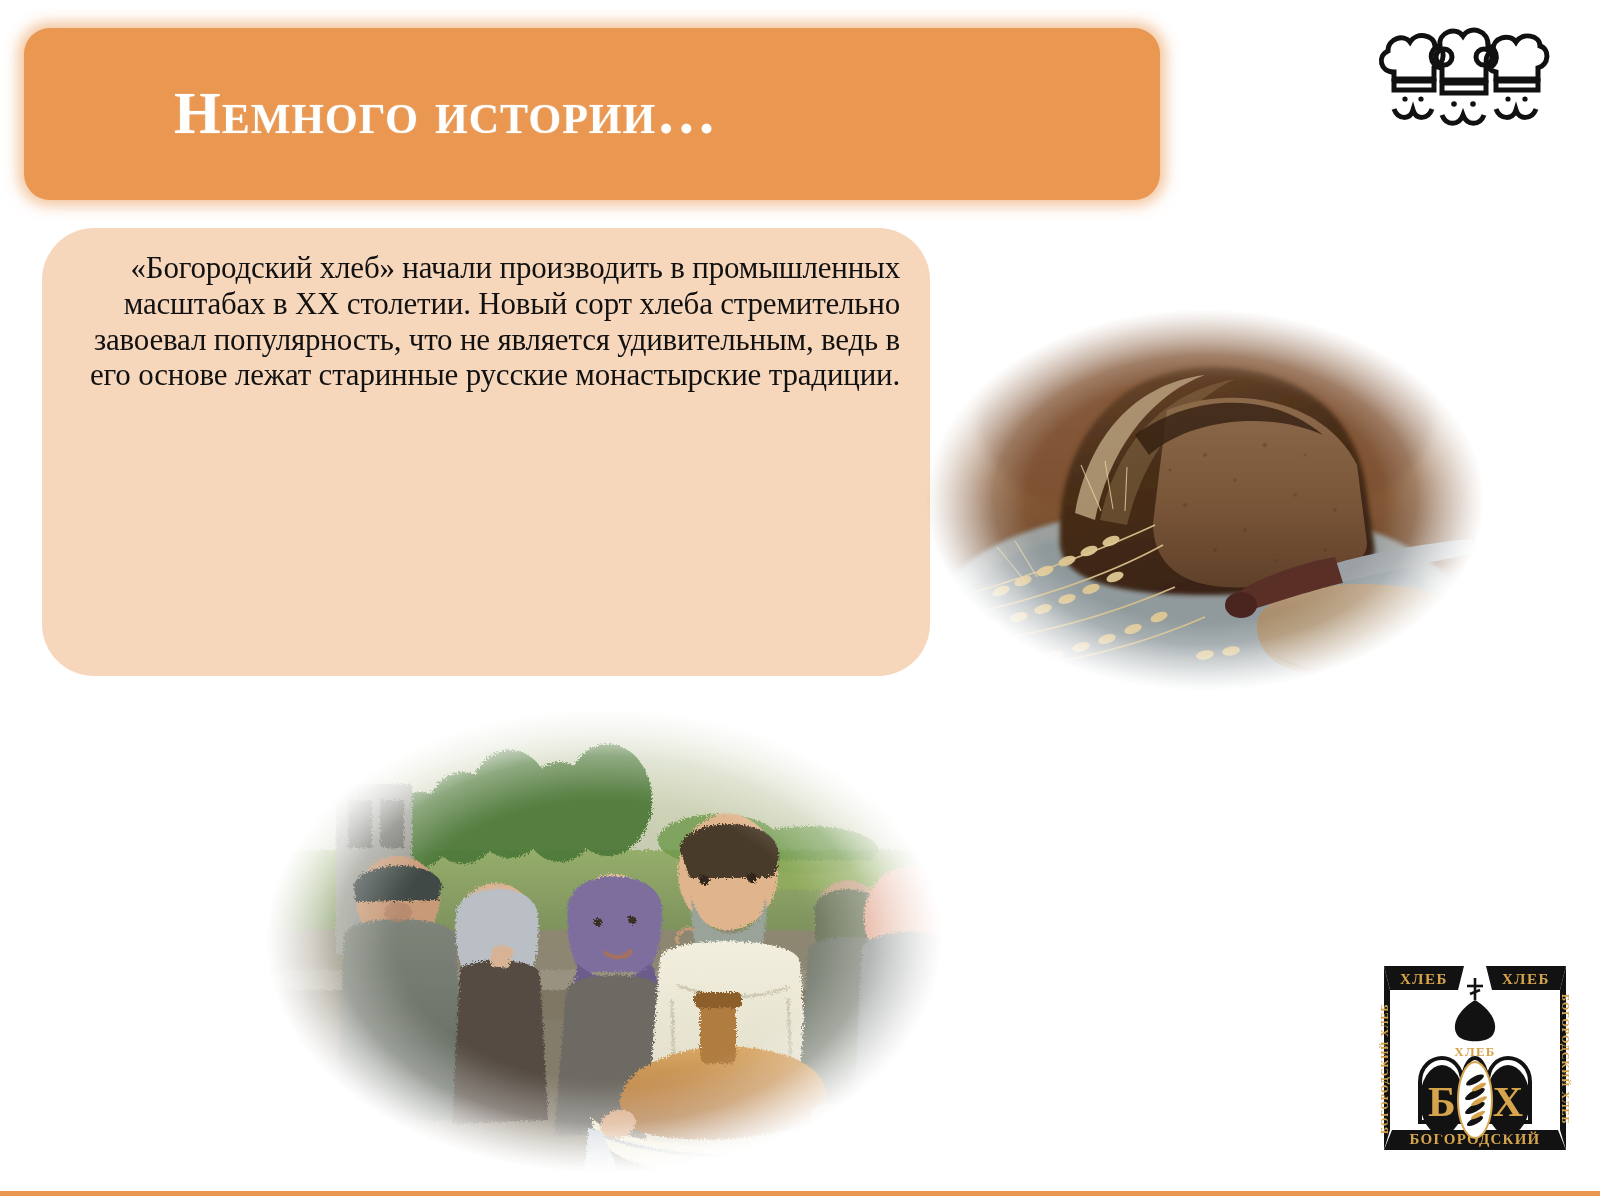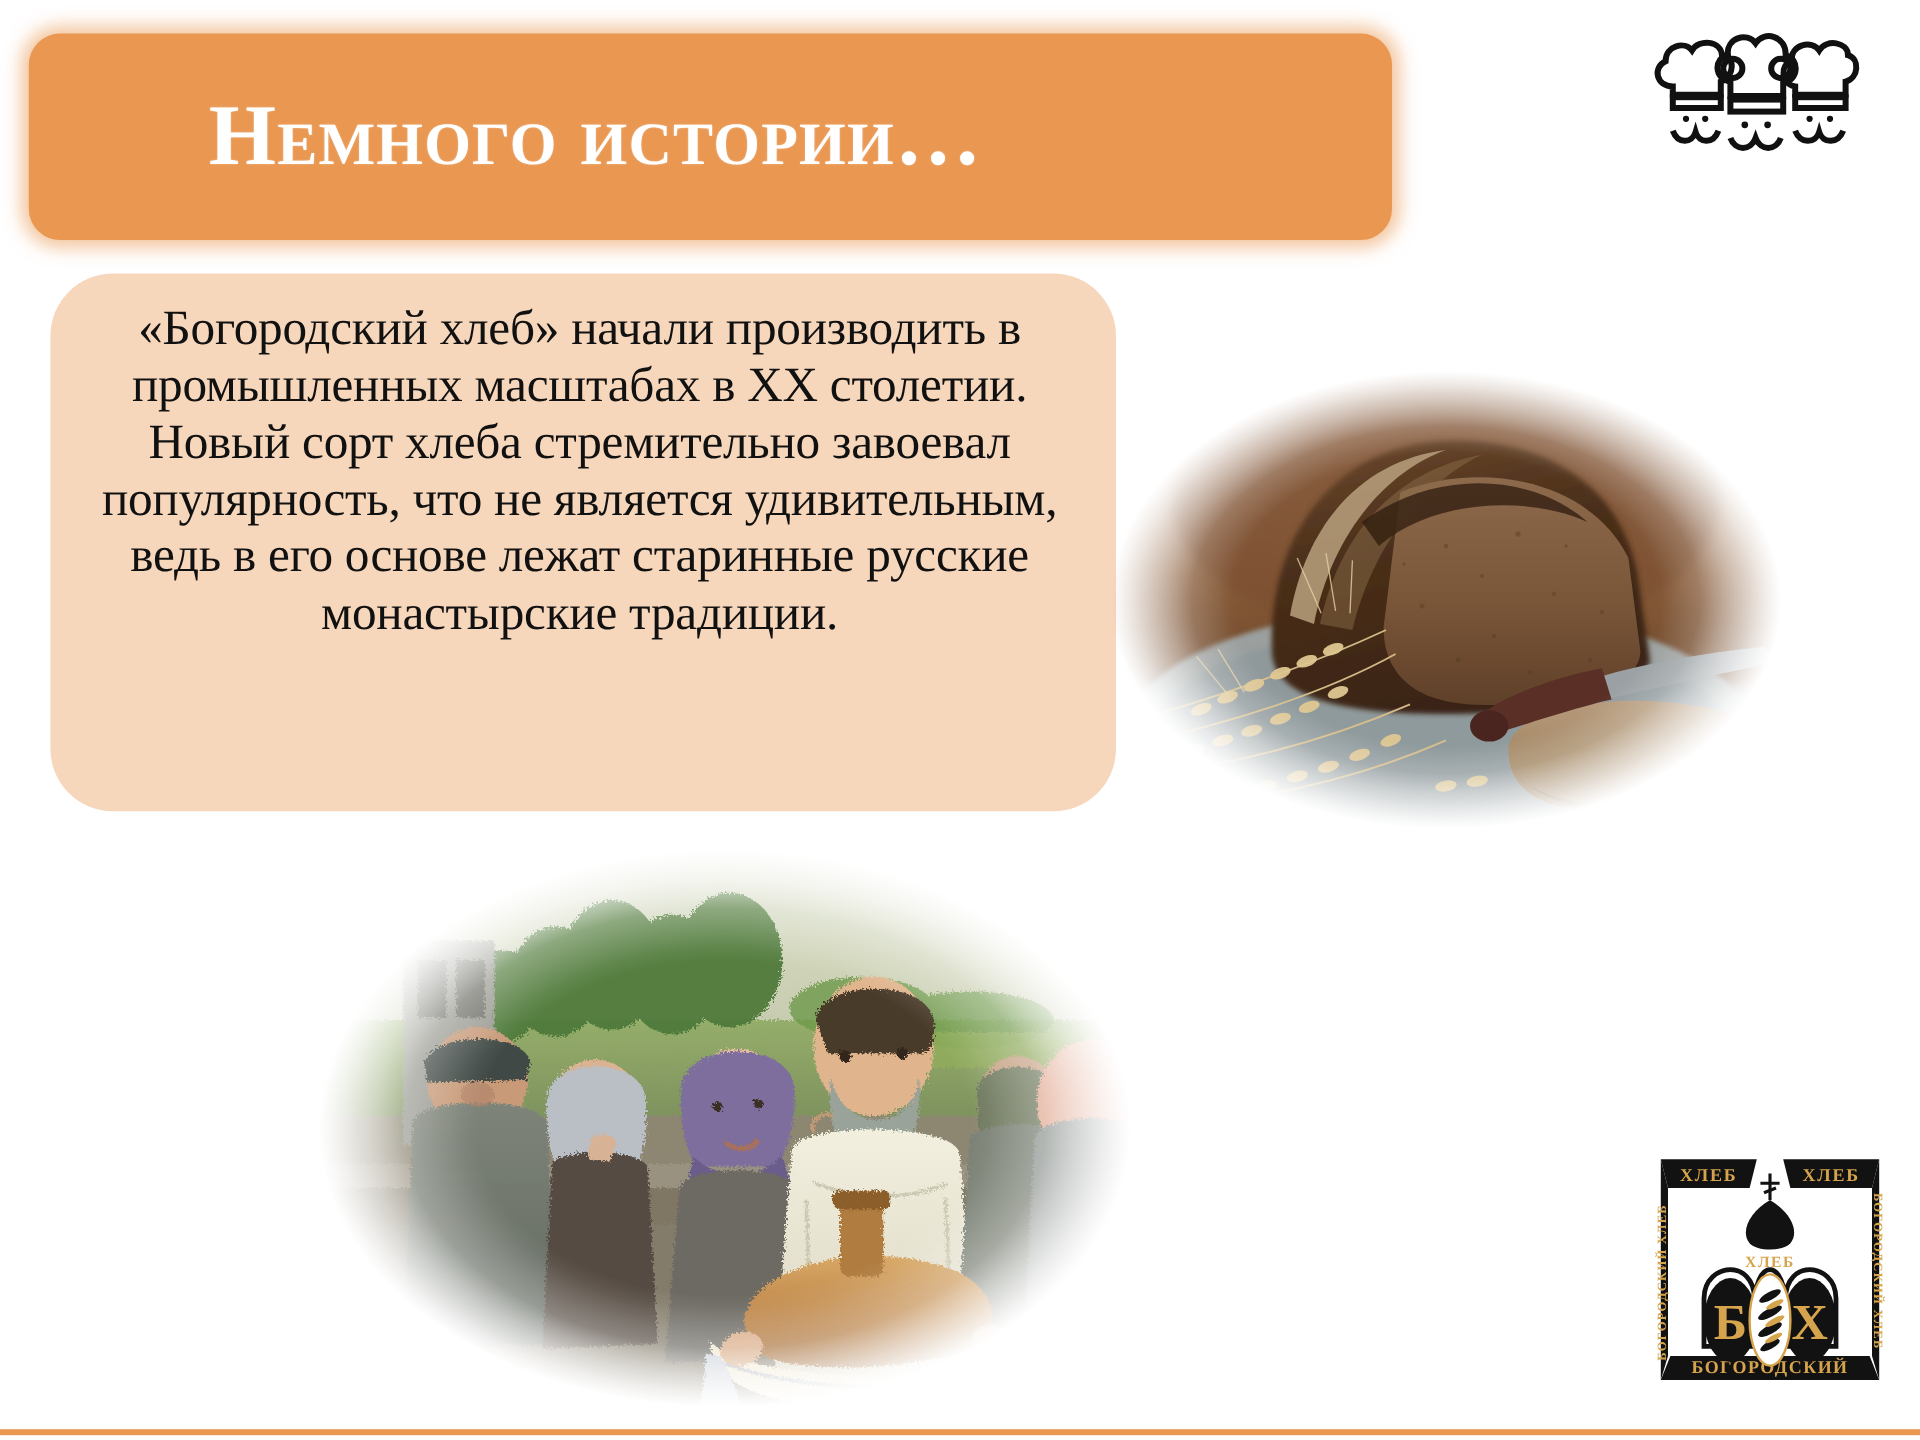--- a/index.html
+++ b/index.html
@@ -46,21 +46,21 @@
     pointer-events:none;
   }
   .title-text {
     position: absolute;
     left: 150px;
     top: 50%;
     transform: translateY(-52%);
     color: #ffffff;
     font-family: "Liberation Serif", "DejaVu Serif", serif;
     font-weight: bold;
-    font-size: 72px;
+    font-size: 60px;
     font-variant: small-caps;
     letter-spacing: 1px;
     line-height: 1;
     white-space: nowrap;
     text-shadow: 0 0 2px rgba(255,255,255,0.35);
   }
 
   
   .chef-hats {
     position: absolute;
@@ -78,25 +78,25 @@
     width: 888px;
     height: 448px;
     background: #f7d7bc;
     border-radius: 52px;
     box-sizing: border-box;
     padding: 22px 30px 20px 24px;
   }
   .body-text {
     color: #111111;
     font-family: "Liberation Serif", "DejaVu Serif", serif;
-    font-size: 41px;
+    font-size: 31px;
     line-height: 1.155;
     letter-spacing: -0.2px;
     white-space: pre-line;
-    text-align: center;
+    text-align: right;
   }
 
   
   .photo-bread {
     position: absolute;
     left: 905px;
     top: 295px;
     width: 600px;
     height: 410px;
     border-radius: 50% / 50%;

